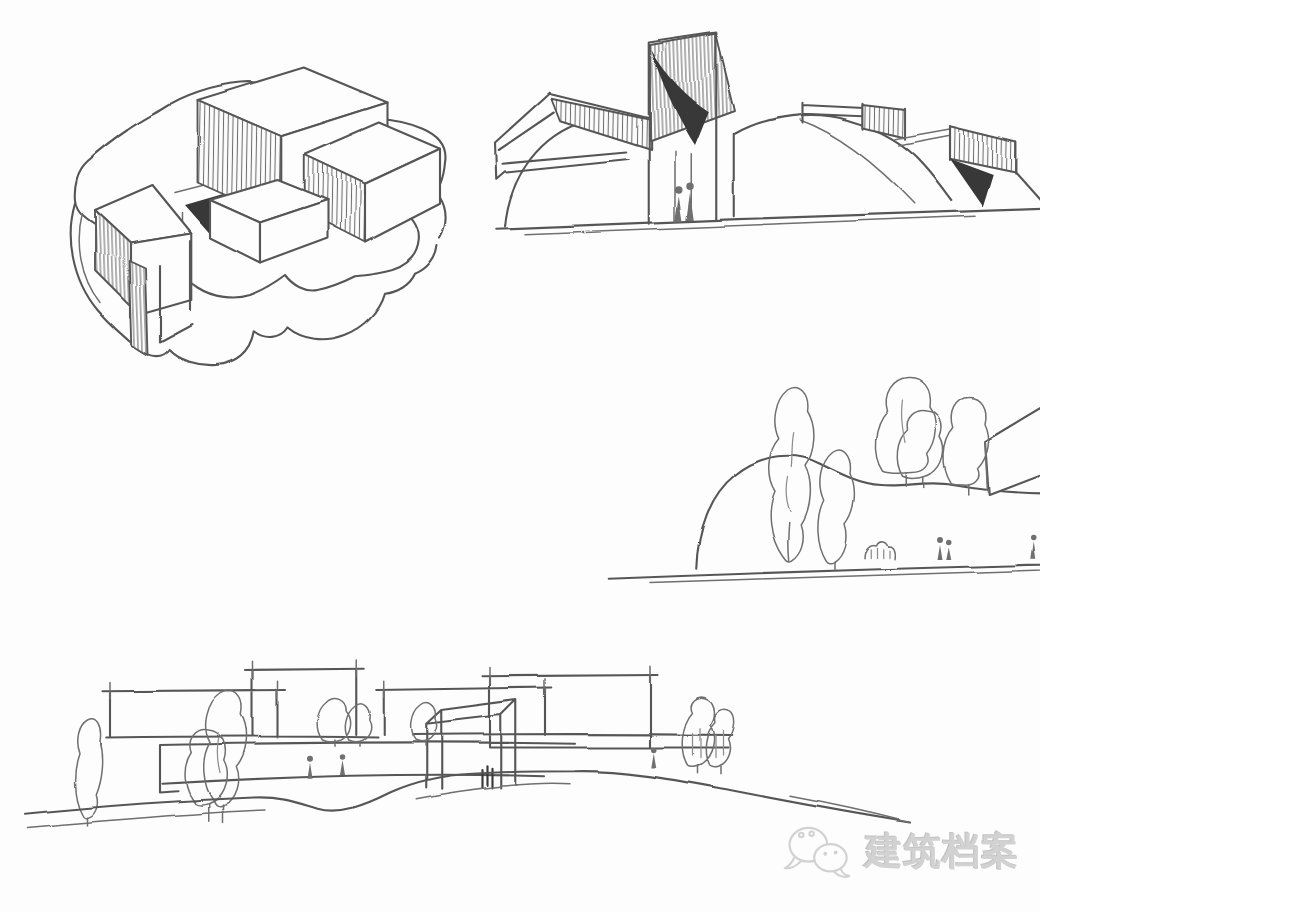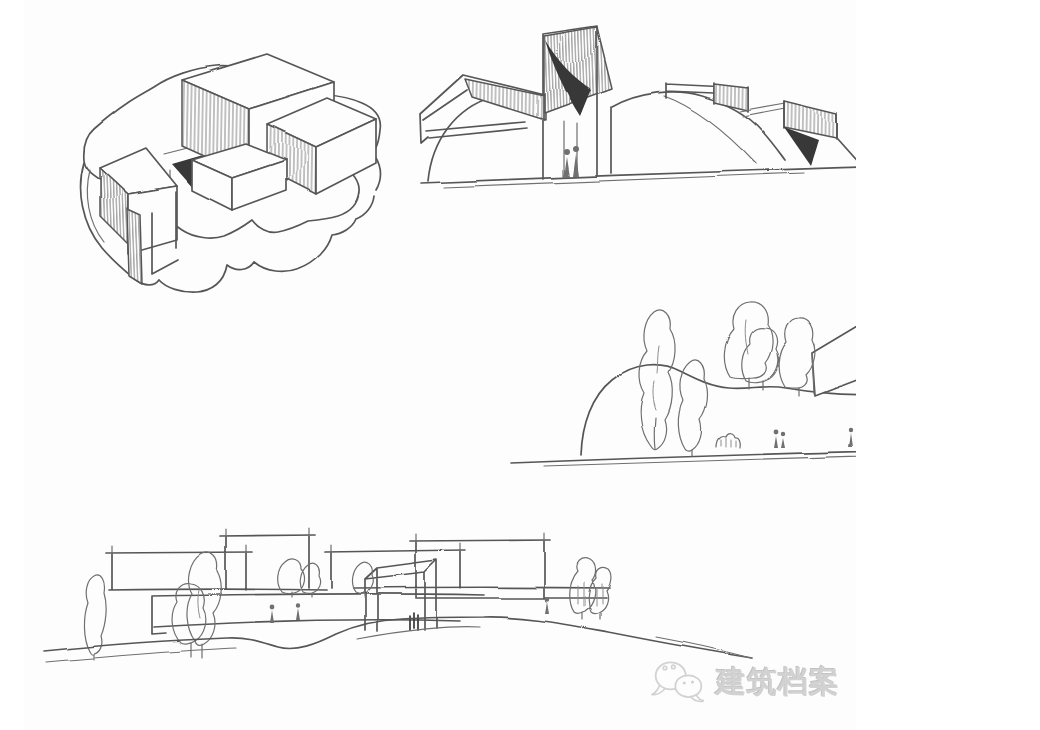--- a/index.html
+++ b/index.html
@@ -1,17 +1,17 @@
 <!DOCTYPE html>
 <html style="--paper: #fdfdfd; --ink: #575757; --ink2: #6f6f6f; --ink3: #8d8d8d; --hatch: #6e6e6e; --shade: #373737; --figure: #6f6f6f; --wm: #d2d2d2; --edge: #c9c9c9;"><head>
 <meta charset="utf-8">
 <style>
   html,body{margin:0;padding:0;background:#ffffff;}
   .canvas{position:relative;width:832px;height:730px;background:var(--paper,#fdfdfd);overflow:hidden;
-          font-family:"Liberation Sans", sans-serif;margin-left:24px;}
+          font-family:"Liberation Sans", sans-serif;}
   .canvas > svg.main{position:absolute;left:0;top:0;width:1040px;height:730px;display:block;}
 
   
   .s1{fill:none;stroke:var(--ink,#575757);stroke-width:1.7;stroke-linecap:round;stroke-linejoin:round;}
   .s2{fill:none;stroke:var(--ink2,#6f6f6f);stroke-width:1.2;stroke-linecap:round;stroke-linejoin:round;}
   .s3{fill:none;stroke:var(--ink3,#8d8d8d);stroke-width:1.0;stroke-linecap:round;stroke-linejoin:round;}
   .sd{fill:none;stroke:var(--shade,#373737);stroke-width:1.7;stroke-linecap:round;}
   .face{fill:var(--paper,#fdfdfd);stroke:var(--ink,#575757);stroke-width:1.7;stroke-linejoin:round;}
   .hface{fill:url(#hv);stroke:var(--ink,#575757);stroke-width:1.5;stroke-linejoin:round;}
   .hface2{fill:url(#hv2);stroke:var(--ink,#575757);stroke-width:1.5;stroke-linejoin:round;}

